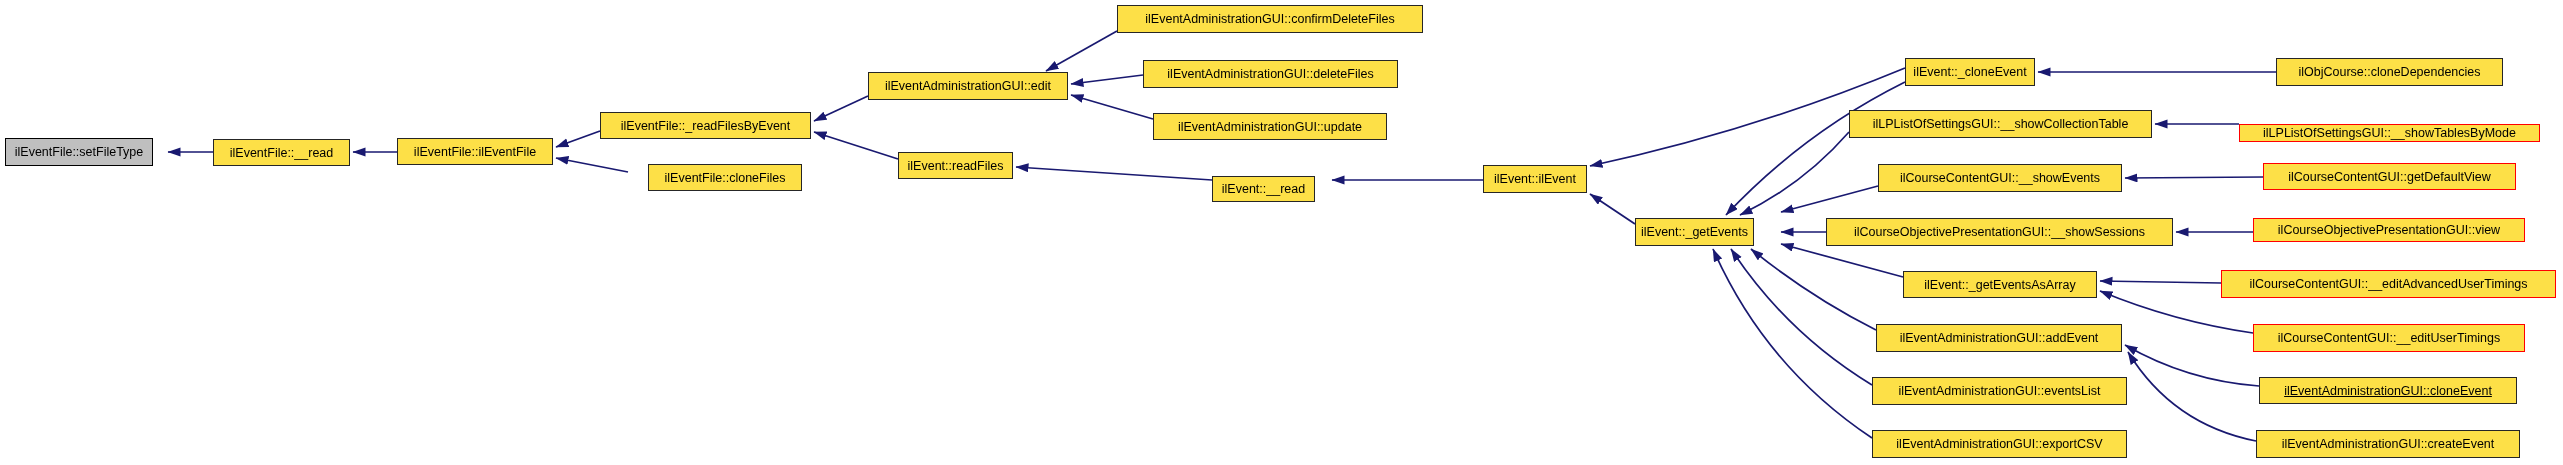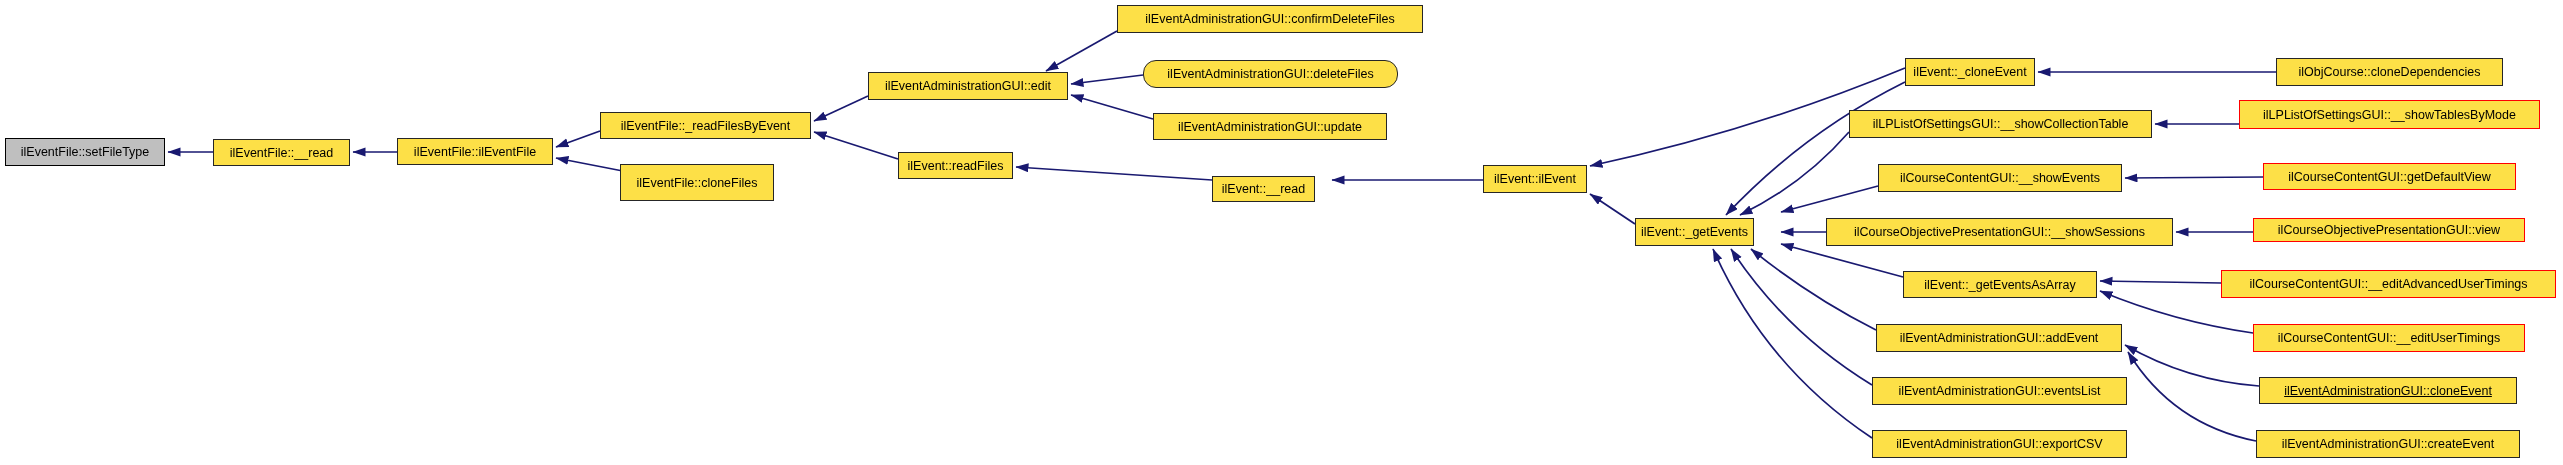--- a/index.html
+++ b/index.html
@@ -50,43 +50,43 @@
         <path d="M2239,124 L2155,124" class="edge" marker-end="url(#arrow)"></path>
         <path d="M2263,177 L2125,178" class="edge" marker-end="url(#arrow)"></path>
         <path d="M2253,232 L2176,232" class="edge" marker-end="url(#arrow)"></path>
         <path d="M2221,283 L2100,281" class="edge" marker-end="url(#arrow)"></path>
         <path d="M2253,333 Q2173.8528301821884,321.6432614791712 2100,291" class="edge" marker-end="url(#arrow)"></path>
         <path d="M2259,386 Q2187.3187022028565,380.79985133700524 2125,345" class="edge" marker-end="url(#arrow)"></path>
         <path d="M2256,441 Q2172.590197739773,424.4152212281917 2128,352" class="edge" marker-end="url(#arrow)"></path>
       </g>
   </svg>
   <div id="nodes">
-      <div class="node root" style="left: 5px; top: 138px; width: 160px; height: 28px;">ilEventFile::setFileType</div>
+      <div class="node root" style="left: 5px; top: 138px; width: 148px; height: 28px;">ilEventFile::setFileType</div>
       <div class="node normal" style="left: 213px; top: 139px; width: 137px; height: 27px;">ilEventFile::__read</div>
       <div class="node normal" style="left: 397px; top: 138px; width: 156px; height: 27px;">ilEventFile::ilEventFile</div>
       <div class="node normal" style="left: 600px; top: 112px; width: 211px; height: 27px;">ilEventFile::_readFilesByEvent</div>
-      <div class="node normal" style="left: 620px; top: 164px; width: 154px; height: 37px;">ilEventFile::cloneFiles</div>
+      <div class="node normal" style="left: 648px; top: 164px; width: 154px; height: 27px;">ilEventFile::cloneFiles</div>
       <div class="node normal" style="left: 868px; top: 72px; width: 200px; height: 28px;">ilEventAdministrationGUI::edit</div>
       <div class="node normal" style="left: 898px; top: 152px; width: 115px; height: 27px;">ilEvent::readFiles</div>
       <div class="node normal" style="left: 1117px; top: 5px; width: 306px; height: 28px;">ilEventAdministrationGUI::confirmDeleteFiles</div>
-      <div class="node normal" style="left: 1143px; top: 60px; width: 255px; height: 28px; border-radius: 13px;">ilEventAdministrationGUI::deleteFiles</div>
+      <div class="node normal" style="left: 1143px; top: 60px; width: 255px; height: 28px;">ilEventAdministrationGUI::deleteFiles</div>
       <div class="node normal" style="left: 1153px; top: 113px; width: 234px; height: 27px;">ilEventAdministrationGUI::update</div>
       <div class="node normal" style="left: 1212px; top: 156px; width: 103px; height: 26px; margin-top: 20px;">ilEvent::__read</div>
       <div class="node normal" style="left: 1483px; top: 165px; width: 104px; height: 28px;">ilEvent::ilEvent</div>
       <div class="node normal" style="left: 1635px; top: 218px; width: 119px; height: 28px;">ilEvent::_getEvents</div>
       <div class="node normal" style="left: 1905px; top: 58px; width: 130px; height: 28px;">ilEvent::_cloneEvent</div>
       <div class="node normal" style="left: 1849px; top: 110px; width: 303px; height: 28px;">ilLPListOfSettingsGUI::__showCollectionTable</div>
       <div class="node normal" style="left: 1878px; top: 164px; width: 244px; height: 28px;">ilCourseContentGUI::__showEvents</div>
       <div class="node normal" style="left: 1826px; top: 218px; width: 347px; height: 28px;">ilCourseObjectivePresentationGUI::__showSessions</div>
       <div class="node normal" style="left: 1903px; top: 271px; width: 194px; height: 27px;">ilEvent::_getEventsAsArray</div>
       <div class="node normal" style="left: 1876px; top: 324px; width: 246px; height: 28px;">ilEventAdministrationGUI::addEvent</div>
       <div class="node normal" style="left: 1872px; top: 377px; width: 255px; height: 28px;">ilEventAdministrationGUI::eventsList</div>
       <div class="node normal" style="left: 1872px; top: 430px; width: 255px; height: 28px;">ilEventAdministrationGUI::exportCSV</div>
       <div class="node normal" style="left: 2276px; top: 58px; width: 227px; height: 28px;">ilObjCourse::cloneDependencies</div>
-      <div class="node alert" style="left: 2239px; top: 100px; width: 301px; height: 29px;">ilLPListOfSettingsGUI::__showTablesByMode</div>
+      <div class="node alert" style="left: 2239px; top: 124px; width: 301px; height: 18px;">ilLPListOfSettingsGUI::__showTablesByMode</div>
       <div class="node alert" style="left: 2263px; top: 163px; width: 253px; height: 27px;">ilCourseContentGUI::getDefaultView</div>
       <div class="node alert" style="left: 2253px; top: 218px; width: 272px; height: 24px;">ilCourseObjectivePresentationGUI::view</div>
       <div class="node alert" style="left: 2221px; top: 270px; width: 335px; height: 28px;">ilCourseContentGUI::__editAdvancedUserTimings</div>
       <div class="node alert" style="left: 2253px; top: 324px; width: 272px; height: 28px;">ilCourseContentGUI::__editUserTimings</div>
       <div class="node normal" style="left: 2259px; top: 377px; width: 258px; height: 27px; text-decoration: underline;">ilEventAdministrationGUI::cloneEvent</div>
       <div class="node normal" style="left: 2256px; top: 430px; width: 264px; height: 28px; text-align: center;">ilEventAdministrationGUI::createEvent</div>
     </div>
 </div>
 
 </body></html>

